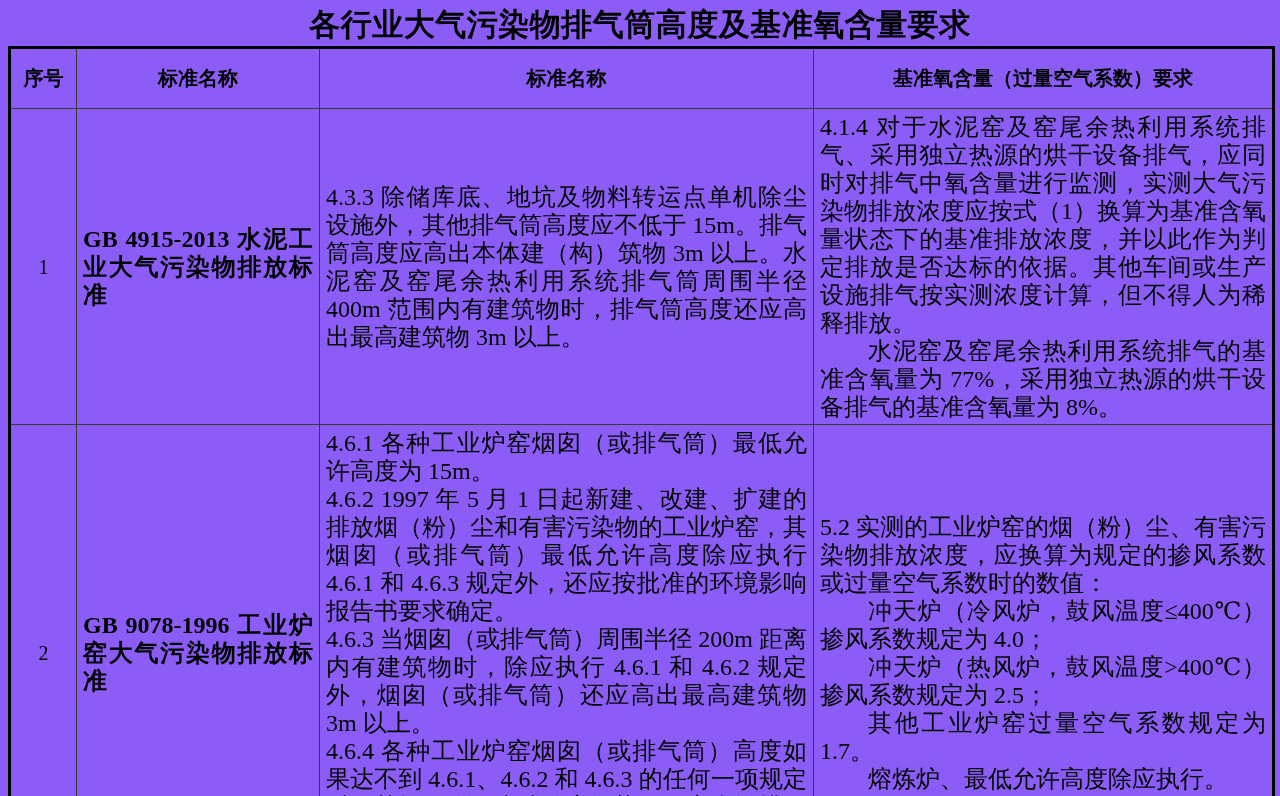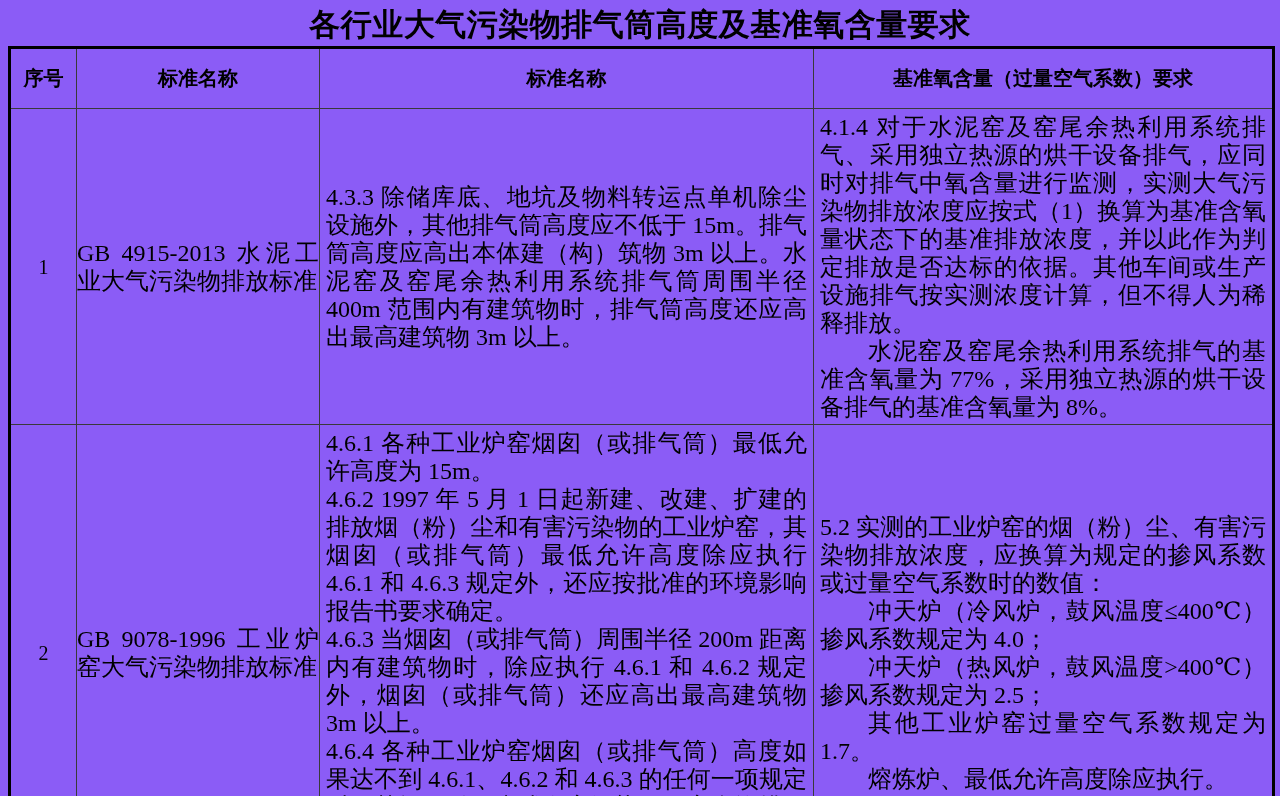--- a/index.html
+++ b/index.html
@@ -61,22 +61,23 @@
     vertical-align: middle;
     padding: 3px 6px;
   }
   tr.row-1 { height: 281px; }
   tr.row-2 { height: 380px; }
   td.c-index {
     text-align: center;
     font-size: 20px;
   }
   td.c-standard {
-    padding: 0 0;
+    padding: 0 6px;
     text-align: justify;
+    font-weight: bold;
   }
   td.c-text p {
     margin: 0;
     text-align: justify;
   }
   td.c-text p.indent {
     text-indent: 2em;
   }
   td.vtop {
     vertical-align: top;

